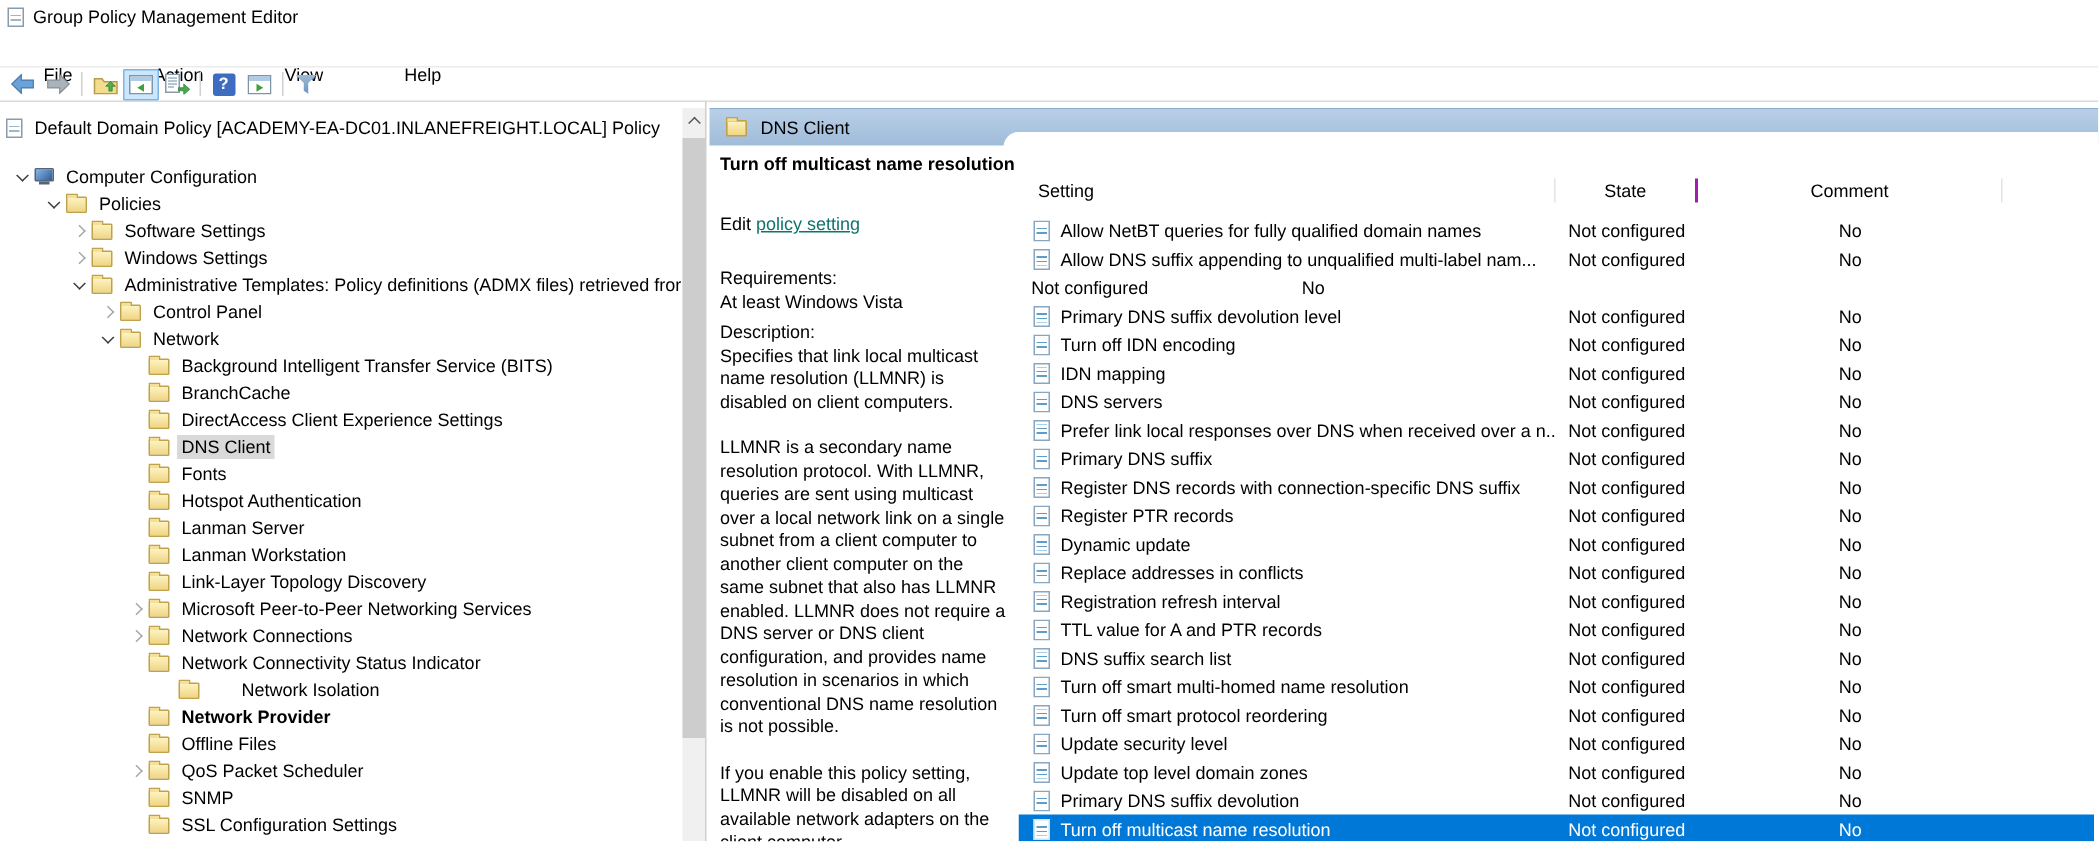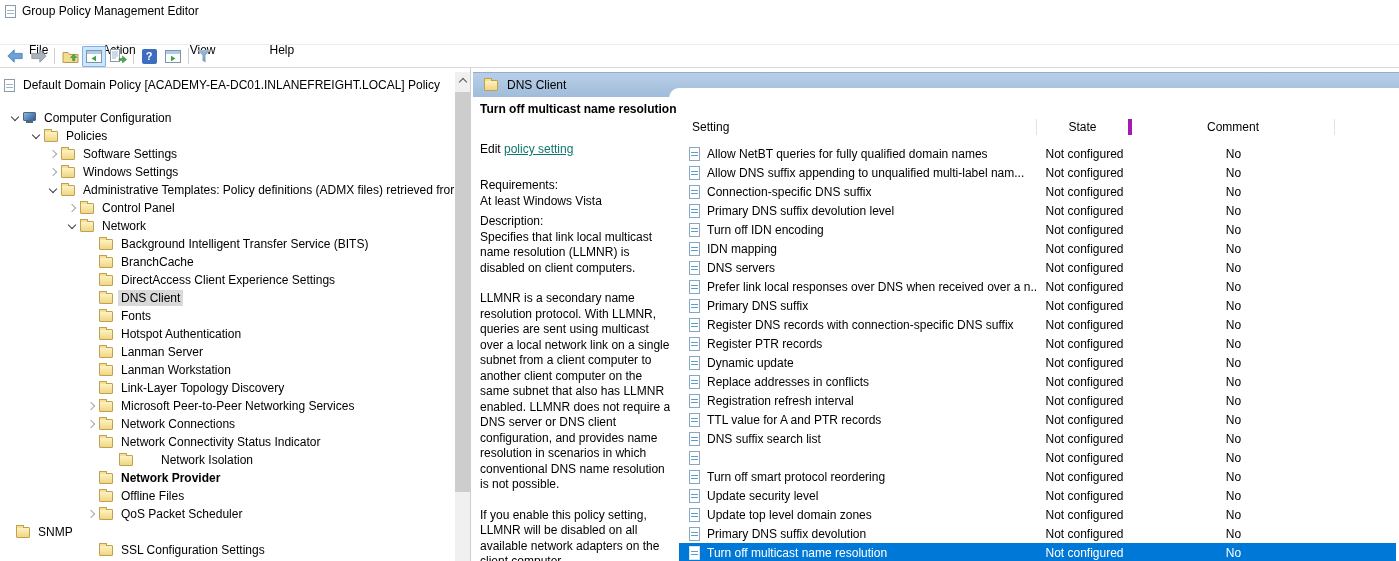--- a/index.html
+++ b/index.html
@@ -80,21 +80,21 @@
   .d-edit { position:absolute; top:40px; left:0; white-space:nowrap; }
   .d-link { color:#0f766e; text-decoration:underline; cursor:pointer; }
   .d-req { position:absolute; top:76px; left:0; line-height:15.5px; }
   .d-desc { position:absolute; top:112px; left:0; width:192px; line-height:15.5px; }
   .d-desc p { margin:0 0 15px 0; }
 
   
   .list { position:absolute; left:206px; right:0; top:32px; bottom:0; overflow:hidden; }
   .list-header { display:flex; height:20px; align-items:flex-start;margin-top:19px; }
   .h-setting { width:358px; padding-left:13px; border-right:1px solid #e2e2e2; height:16px; line-height:16px; }
-  .h-state { width:95px; text-align:center; border-right:4px solid #a21caf; height:16px; line-height:16px; }
+  .h-state { width:95px; text-align:center; border-right:2px solid #a21caf; height:16px; line-height:16px; }
   .h-comment { width:203px; text-align:center; border-right:1px solid #e2e2e2; height:16px; line-height:16px; }
   .list-rows { margin-top:5px; }
   .lrow { display:flex; height:19px; align-items:center; }
   .lrow .c1 { width:358px; display:flex; align-items:center; gap:7px; padding-left:10px;
               white-space:nowrap; overflow:hidden; }
   .lrow .c2 { width:95px; text-align:center; }
   .lrow .c3 { width:203px; text-align:center; }
   .lrow.selected { background:#0078d7; color:#fff; width:calc(100% - 3px); }
   .lrow.selected .i-policy { border-color:#cfe3f4; }
 </style>
@@ -278,21 +278,21 @@
         <div class="tree-row" style="padding-left: 83px;">
           <span class="chev none"></span>
           <span class="ticon i-folder"></span>
           <span class="tlabel">Offline Files</span>
         </div>
         <div class="tree-row" style="padding-left: 83px;">
           <span class="chev right"></span>
           <span class="ticon i-folder"></span>
           <span class="tlabel">QoS Packet Scheduler</span>
         </div>
-        <div class="tree-row" style="">
+        <div class="tree-row" style="padding-left: 83px;">
           <span class="chev none"></span>
           <span class="ticon i-folder"></span>
           <span class="tlabel">SNMP</span>
         </div>
         <div class="tree-row" style="padding-left: 83px;">
           <span class="chev none"></span>
           <span class="ticon i-folder"></span>
           <span class="tlabel">SSL Configuration Settings</span>
         </div>
         <div class="tree-row" style="padding-left: 83px;">
@@ -348,24 +348,20 @@
           </div>
           <div class="lrow">
             <div class="c1">
               <span class="i-policy"></span>
               <span>Allow DNS suffix appending to unqualified multi-label nam...</span>
             </div>
             <div class="c2">Not configured</div>
             <div class="c3">No</div>
           </div>
           <div class="lrow">
-            <div class="c1">
-              <span class="i-policy"></span>
-              <span>Connection-specific DNS suffix</span>
-            </div>
             <div class="c2">Not configured</div>
             <div class="c3">No</div>
           </div>
           <div class="lrow">
             <div class="c1">
               <span class="i-policy"></span>
               <span>Primary DNS suffix devolution level</span>
             </div>
             <div class="c2">Not configured</div>
             <div class="c3">No</div>
@@ -462,20 +458,21 @@
             <div class="c1">
               <span class="i-policy"></span>
               <span>DNS suffix search list</span>
             </div>
             <div class="c2">Not configured</div>
             <div class="c3">No</div>
           </div>
           <div class="lrow">
             <div class="c1">
               <span class="i-policy"></span>
+              <span>Turn off smart multi-homed name resolution</span>
             </div>
             <div class="c2">Not configured</div>
             <div class="c3">No</div>
           </div>
           <div class="lrow">
             <div class="c1">
               <span class="i-policy"></span>
               <span>Turn off smart protocol reordering</span>
             </div>
             <div class="c2">Not configured</div>

